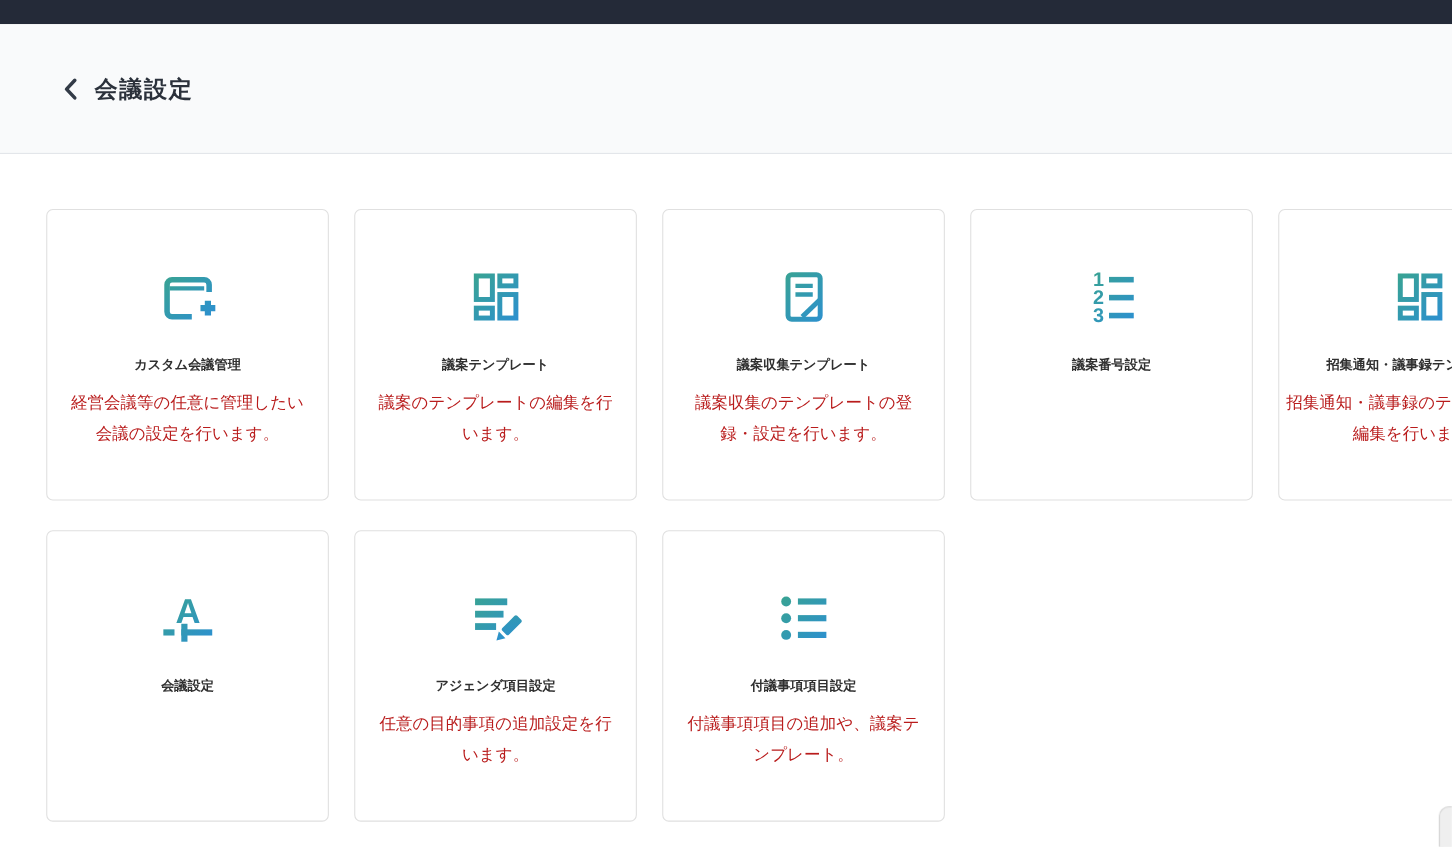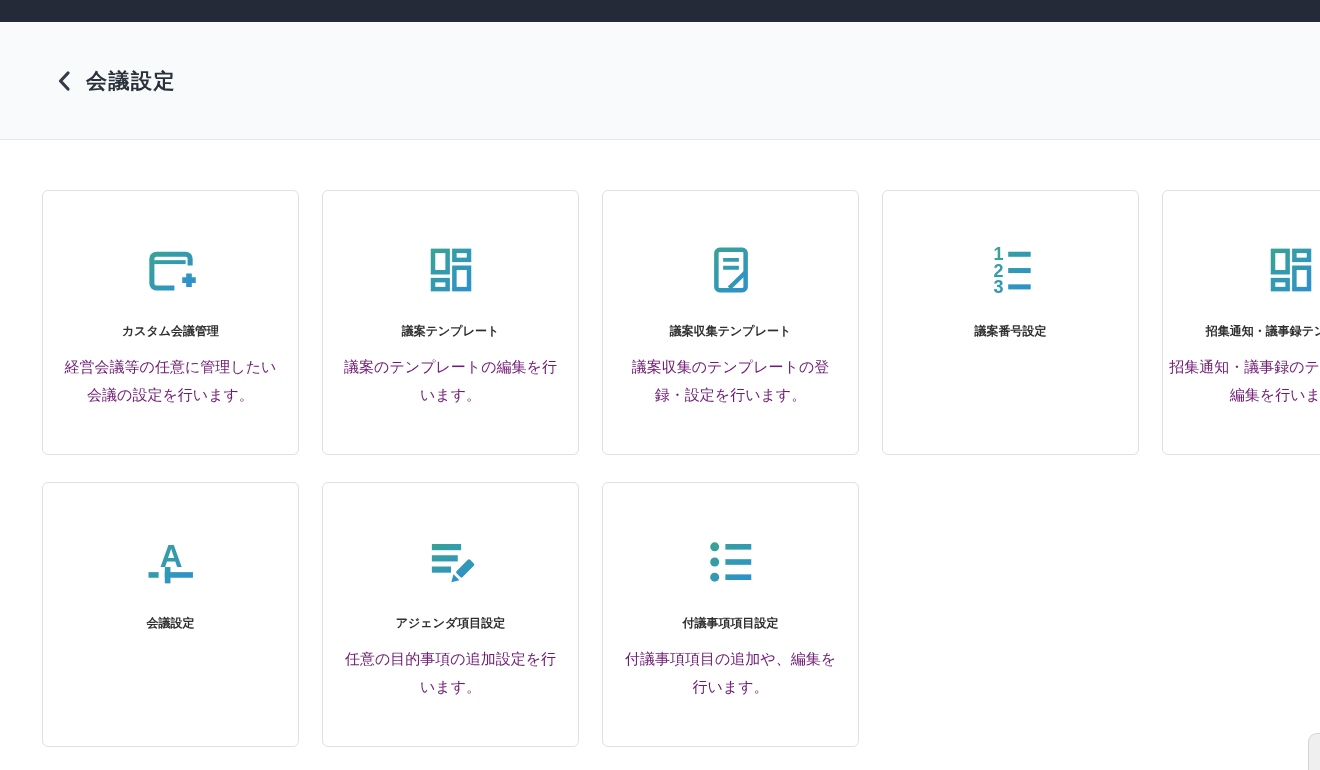--- a/index.html
+++ b/index.html
@@ -18,21 +18,21 @@
   .content { padding:50px 0 0 42px; background:#fff; }
   .cards-row { display:flex; gap:23px; margin-bottom:27px; }
   .card {
     position:relative; width:257px; height:265px; flex:none;
     border:1px solid #E0E0E0; border-radius:6px; background:#fff;
     display:flex; flex-direction:column; align-items:center; cursor:pointer;
   }
   .card-icon { margin-top:50px; height:58px; display:flex; align-items:center; justify-content:center; }
   .card-title { margin-top:24px; font-size:12px; font-weight:bold; color:#303030; white-space:nowrap; }
   .card-desc {
-    margin-top:13px; font-size:15px; line-height:28px; color:#701a75;
+    margin-top:13px; font-size:15px; line-height:28px; color:#b91c1c;
     text-align:center; padding:0 18px;
   }
   .card--highlighted::after {
     content:""; position:absolute; inset:-13px;
     border:7px solid #2FD60F; pointer-events:none;
   }
   .card--clipped .card-desc { white-space:pre-line; padding:0 2px; }
   .floating-widget {
     position:fixed; right:0; bottom:0; width:12px; height:37px;
     background:#EFEFEF; border:1px solid #D4D4D4; border-right:none; border-bottom:none;
@@ -211,19 +211,19 @@
             </defs>
           <circle cx="9.5" cy="10.5" r="4" fill="url(#g9)"></circle>
           <circle cx="9.5" cy="24" r="4" fill="url(#g9)"></circle>
           <circle cx="9.5" cy="37.5" r="4" fill="url(#g9)"></circle>
           <rect x="19" y="8" width="23" height="5" fill="url(#g9)"></rect>
           <rect x="19" y="21.5" width="23" height="5" fill="url(#g9)"></rect>
           <rect x="19" y="35" width="23" height="5" fill="url(#g9)"></rect>
         </svg>
       </div>
       <div class="card-title">付議事項項目設定</div>
-      <div class="card-desc">付議事項項目の追加や、編集を行います。</div>
+      <div class="card-desc">付議事項項目の追加や、議案テンプレート。</div>
     </div>
 
   </div>
 </div>
 
 <div class="floating-widget"></div>
 
 </body></html>

